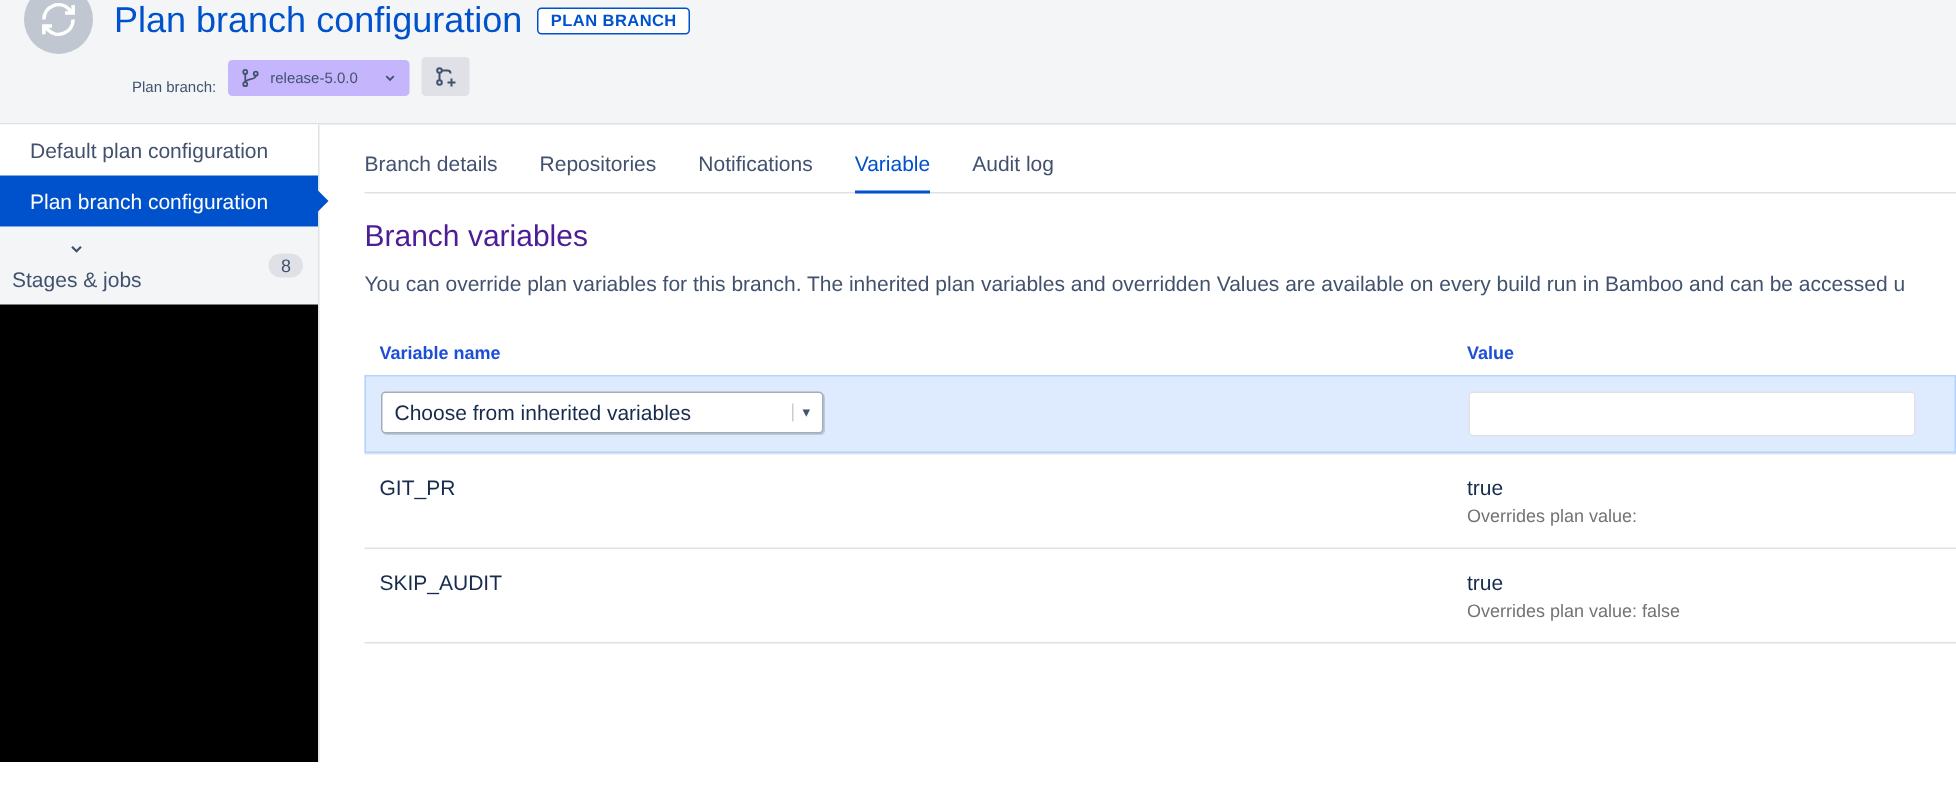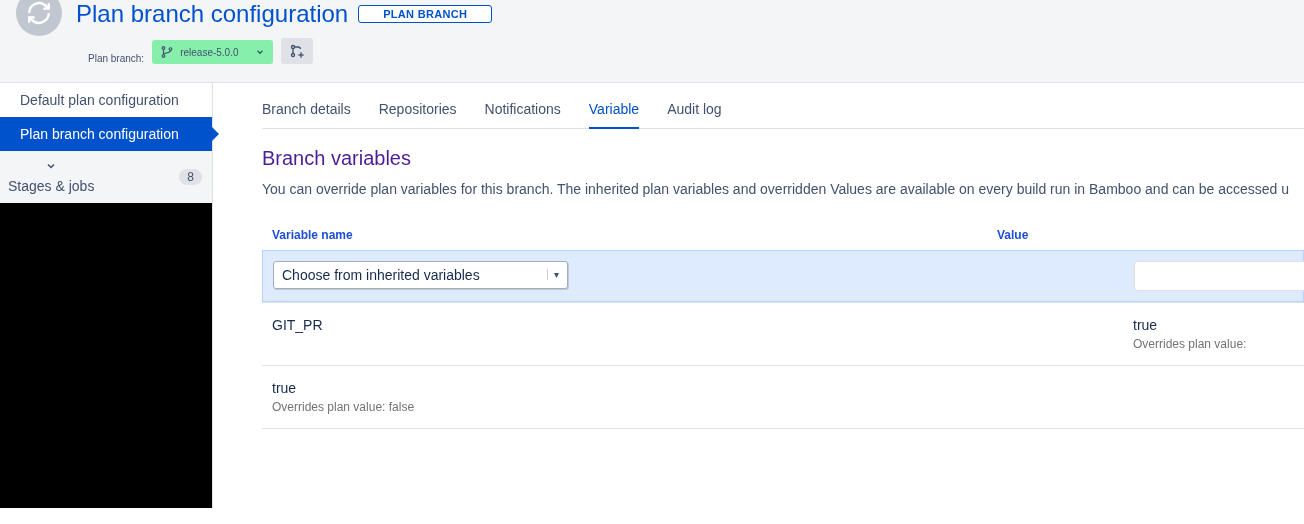--- a/index.html
+++ b/index.html
@@ -40,55 +40,55 @@
     font-size: 24px;
     font-weight: 500;
     color: #0052CC;
   }
   .plan-badge {
     border: 1px solid #0052CC;
     color: #0052CC;
     font-size: 11px;
     font-weight: 700;
     letter-spacing: 0.3px;
-    padding: 2px 24px;
+    padding: 2px 8px;
     border-radius: 3px;
     background: #fff;
   }
   .branch-row {
     margin-top: 10px;
     display: flex;
     align-items: flex-end;
     gap: 8px;
     font-size: 10px;
     color: #42526E;
     margin-left: 12px;
   }
   .branch-select {
-    background: #86efac;
+    background: #c4b5fd;
     border-radius: 3px;
     padding: 5px 8px;
     display: flex;
     align-items: center;
     gap: 6px;
     color: #42526E;
     cursor: pointer;
   }
   .branch-select .chev { margin-left: 10px; }
   .create-branch-btn {
     background: #DFE1E6;
     border-radius: 3px;
     padding: 5px 8px;
     display: flex;
     align-items: center;
     cursor: pointer;
   }
 
   
-  .layout { display: flex; height: calc(524px - 99px); gap: 19px; }
+  .layout { display: flex; height: calc(524px - 99px); }
   .sidebar {
     width: 213px;
     flex-shrink: 0;
     border-right: 1px solid #DFE1E6;
     background: #fff;
   }
   .sidebar-item {
     padding: 9px 20px;
     font-size: 14px;
     color: #42526E;
@@ -189,21 +189,21 @@
     display: flex;
     align-items: flex-start;
     padding: 14px 10px;
     border-top: 1px solid #DFE1E6;
   }
   .var-row.highlight {
     background: #DEEBFF;
     border: 1px solid #B3D4FF;
     padding: 10px 10px;
   }
-  .var-row .name-cell { width: 861px; flex-shrink: 0; font-size: 14px; color: #172B4D; }
+  .var-row .name-cell { width: 725px; flex-shrink: 0; font-size: 14px; color: #172B4D; }
   .var-row .value-cell { flex: 1; font-size: 14px; color: #172B4D; }
   .override-note { font-size: 12px; color: #737373; margin-top: 4px; }
   .select-box {
     width: 295px;
     background: #fff;
     border: 1px solid #A5ADBA;
     border-radius: 3px;
     padding: 5px 8px;
     font-size: 14px;
     color: #172B4D;
@@ -334,20 +334,21 @@
 
       <div class="var-row">
         <div class="name-cell">GIT_PR</div>
         <div class="value-cell">
           <div>true</div>
           <div class="override-note">Overrides plan value:</div>
         </div>
       </div>
 
       <div class="var-row">
+        <div class="name-cell">SKIP_AUDIT</div>
         <div class="value-cell">
           <div>true</div>
           <div class="override-note">Overrides plan value: false</div>
         </div>
       </div>
 
       <div class="var-table-end"></div>
     </div>
   </div>
 </div>

